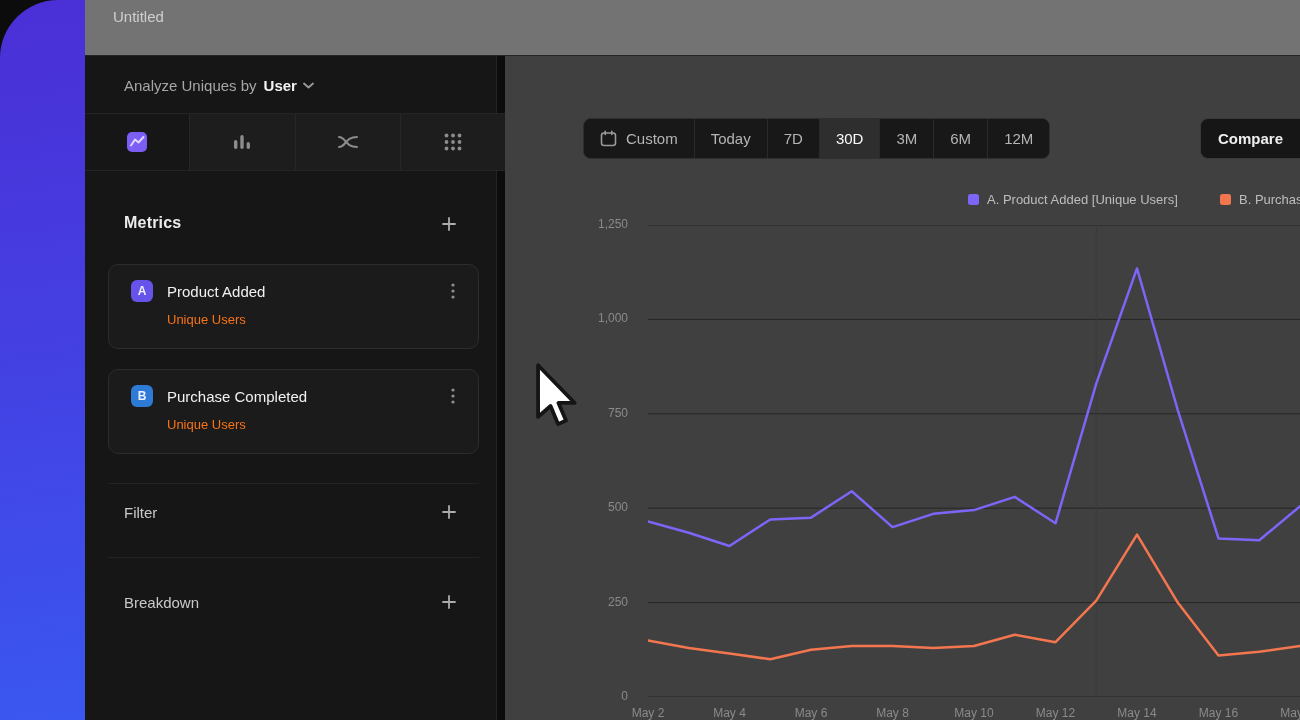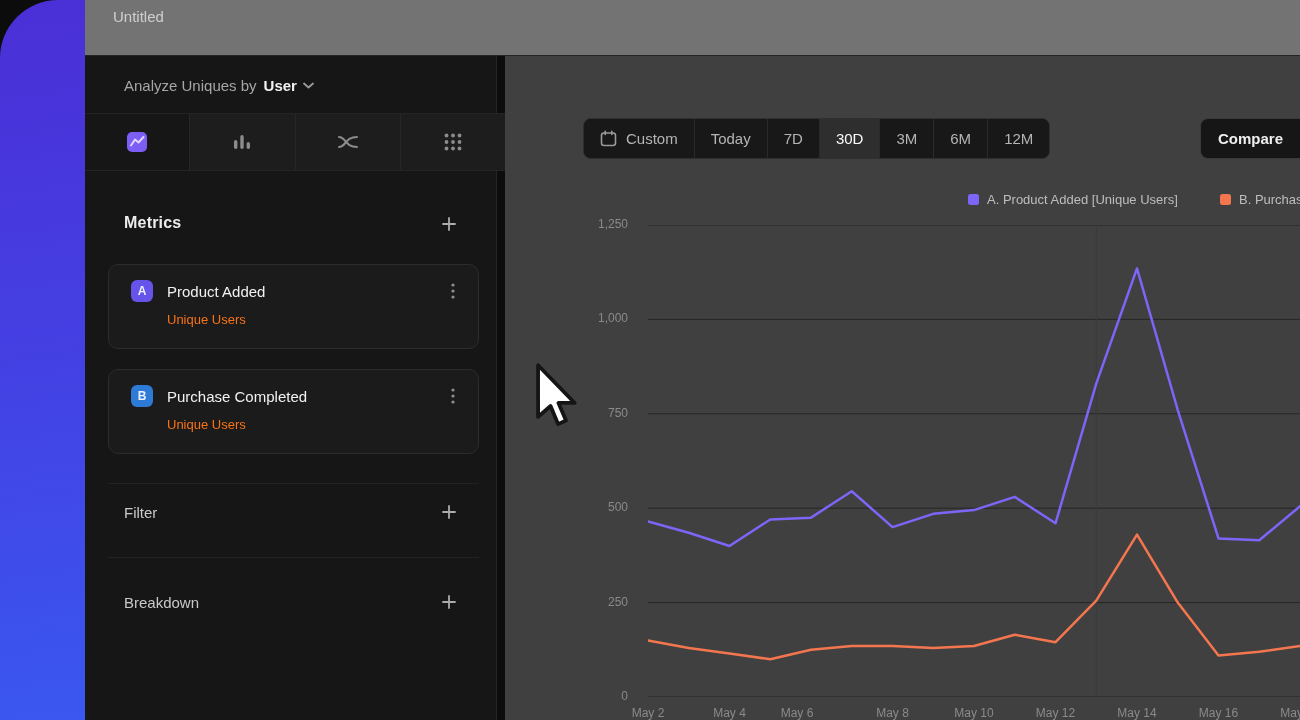--- a/index.html
+++ b/index.html
@@ -238,21 +238,21 @@
         <line x1="0" y1="188.8" x2="652" y2="188.8" stroke="#252525" stroke-width="1"></line>
         <line x1="0" y1="94.39999999999998" x2="652" y2="94.39999999999998" stroke="#252525" stroke-width="1"></line>
         <line x1="0" y1="0" x2="652" y2="0" stroke="#252525" stroke-width="1"></line>
         <line x1="448.25" y1="0" x2="448.25" y2="472" stroke="#3a3a3a" stroke-width="1"></line>
         <polyline points="0,296.416 40.75,307.744 81.5,320.96 122.25,294.528 163,292.64 203.75,266.208 244.5,302.08 285.25,288.864 326,285.08799999999997 366.75,271.872 407.5,298.30400000000003 448.25,158.59199999999998 489,43.423999999999985 529.75,185.024 570.5,313.40799999999996 611.25,315.296 652,281.312" fill="none" stroke="#7c66f8" stroke-width="2.5" stroke-linejoin="round" stroke-linecap="round"></polyline>
         <polyline points="0,415.36 40.75,422.91200000000003 81.5,428.576 122.25,434.24 163,424.8 203.75,421.024 244.5,421.024 285.25,422.91200000000003 326,421.024 366.75,409.69599999999997 407.5,417.248 448.25,375.71200000000005 489,309.632 529.75,377.6 570.5,430.464 611.25,426.688 652,421.024" fill="none" stroke="#f4764f" stroke-width="2.5" stroke-linejoin="round" stroke-linecap="round"></polyline>
       </svg>
     <div class="x-axis" id="x-axis">
         <div class="x-label" style="left: 0px;">May 2</div>
         <div class="x-label" style="left: 81.5px;">May 4</div>
-        <div class="x-label" style="left: 149px;">May 6</div>
+        <div class="x-label" style="left: 163px;">May 6</div>
         <div class="x-label" style="left: 244.5px;">May 8</div>
         <div class="x-label" style="left: 326px;">May 10</div>
         <div class="x-label" style="left: 407.5px;">May 12</div>
         <div class="x-label" style="left: 489px;">May 14</div>
         <div class="x-label" style="left: 570.5px;">May 16</div>
         <div class="x-label" style="left: 652px;">May 18</div>
       </div>
 
   </div>
 

